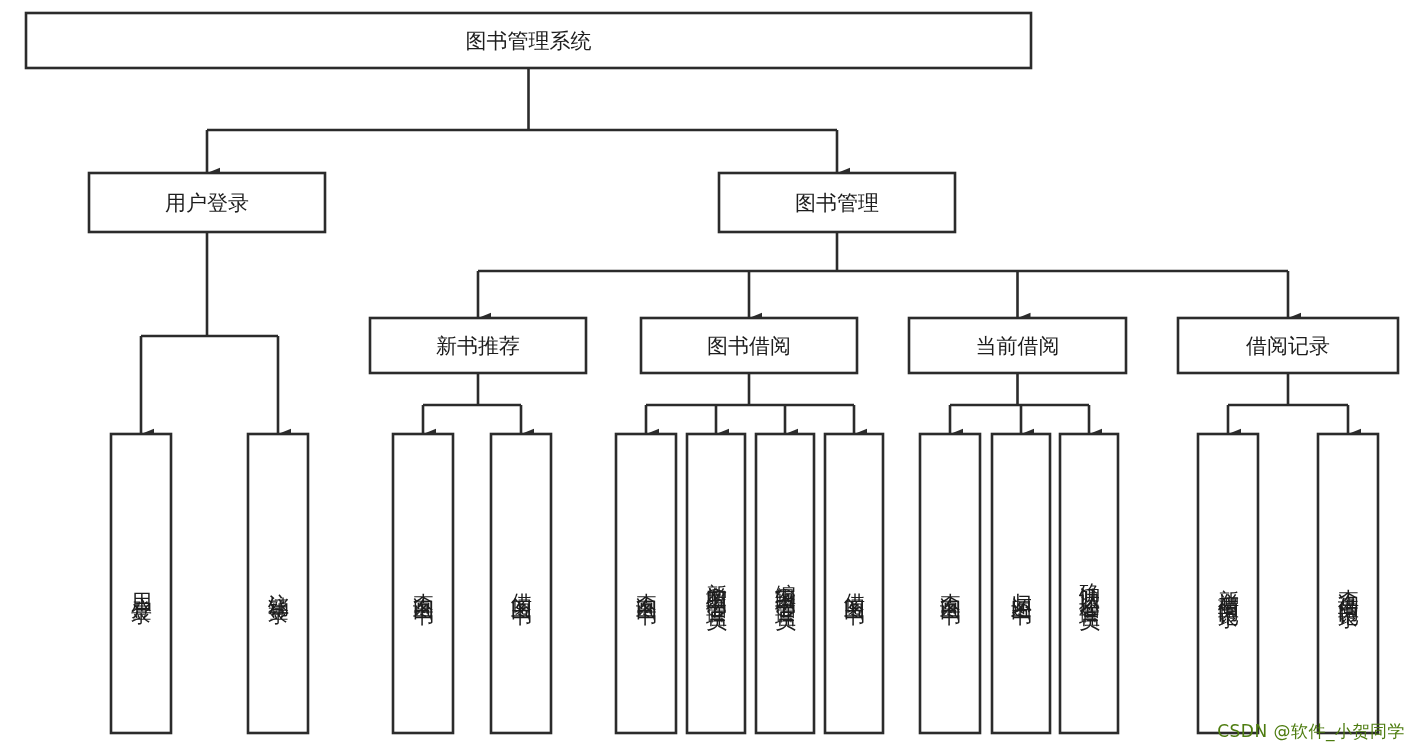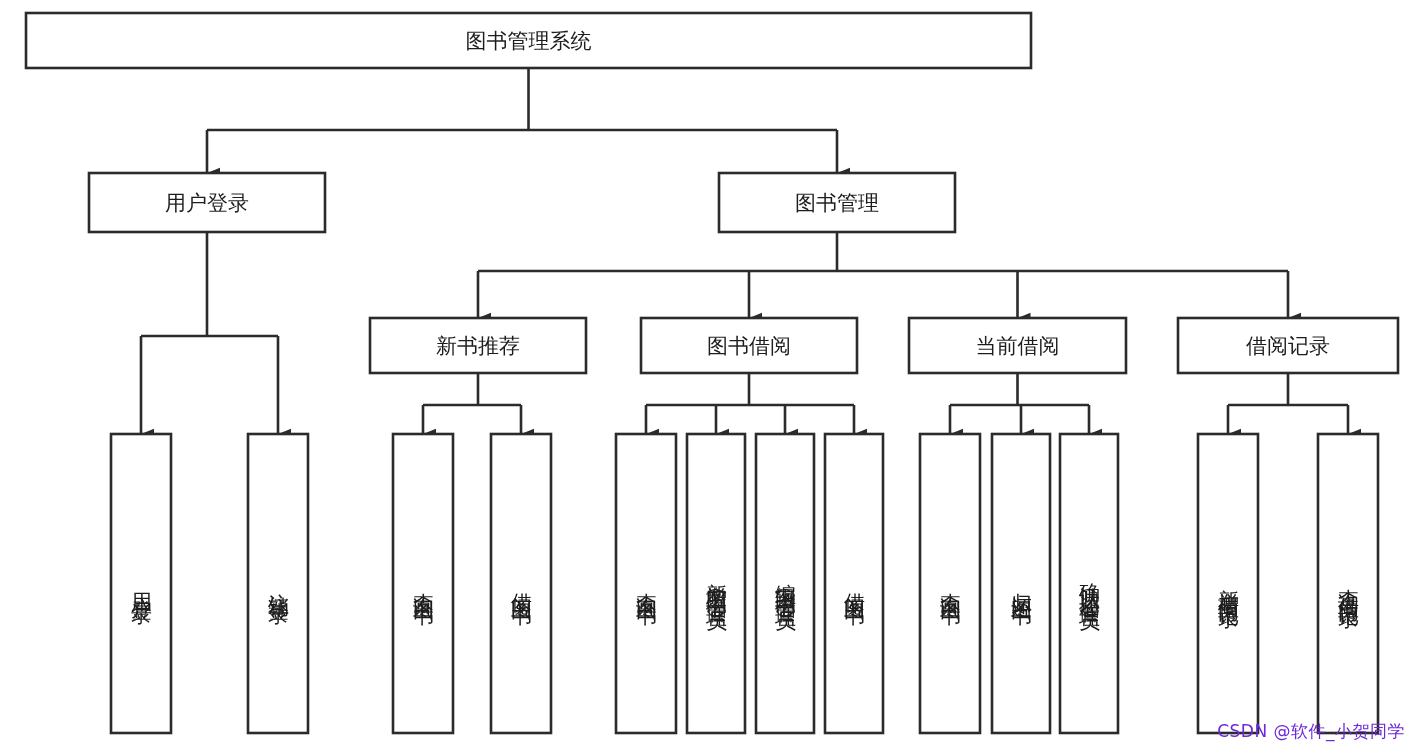--- a/index.html
+++ b/index.html
@@ -65,21 +65,21 @@
     letter-spacing: 4px;
     color: #1d1d1d;
     white-space: nowrap;
   }
   .watermark {
     position: absolute;
     right: 8px;
     bottom: 4px;
     font-family: "DejaVu Sans", "Liberation Sans", sans-serif;
     font-size: 17px;
-    color: #6d28d9;
+    color: #4d7c0f;
     letter-spacing: 0.5px;
     user-select: none;
   }
 </style>
 </head>
 <body>
 
 <div id="diagram-root">
   <svg class="diagram-canvas" viewBox="0 0 1405 747">
     <defs>

